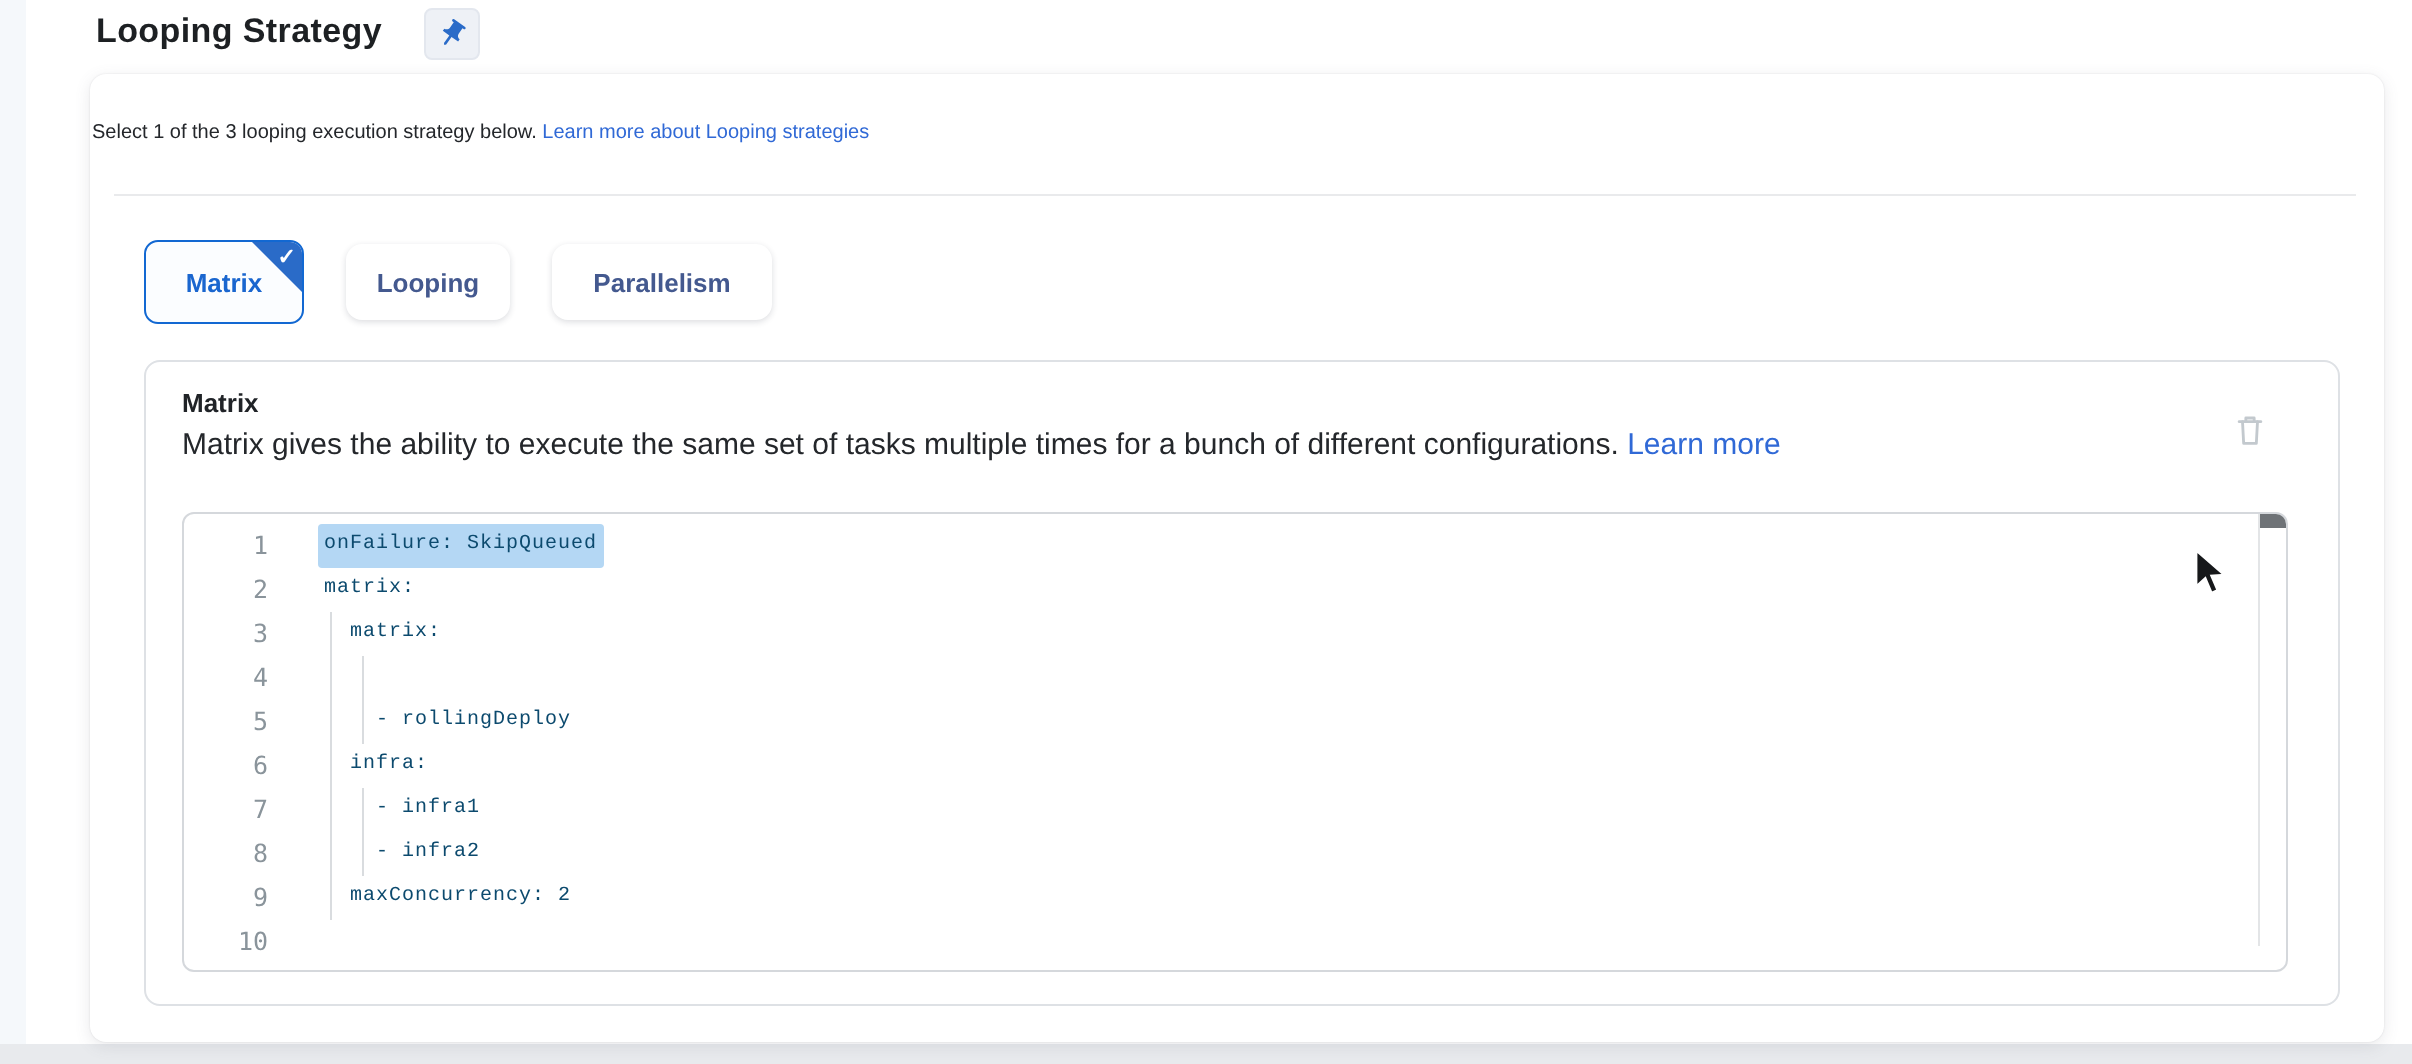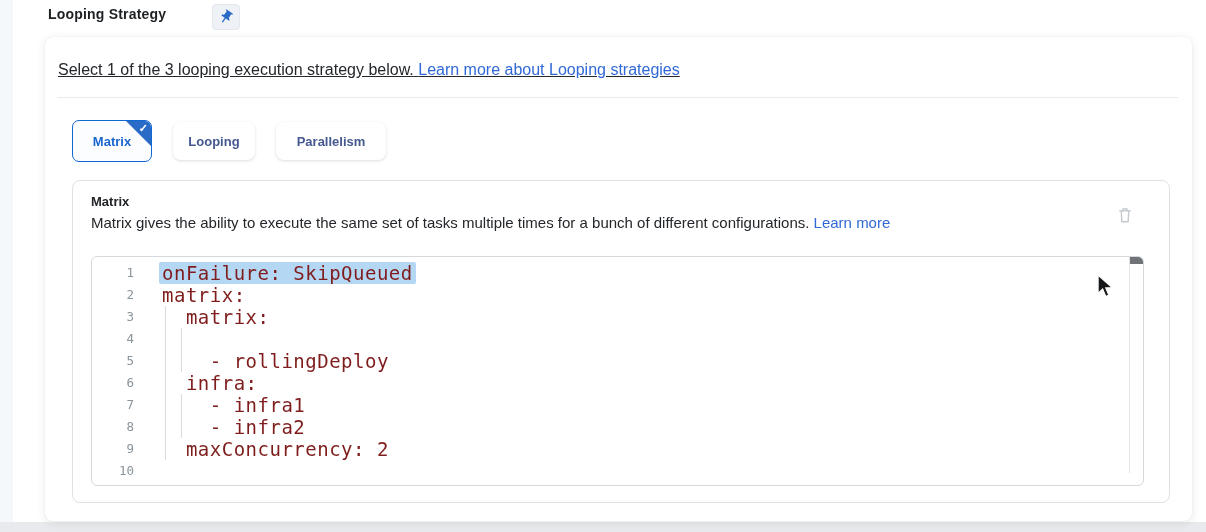--- a/index.html
+++ b/index.html
@@ -3,26 +3,26 @@
 <meta charset="utf-8">
 <style>
   * { margin:0; padding:0; box-sizing:border-box; }
   html,body { width:1206px; height:532px; overflow:hidden; }
   body { font-family:"Liberation Sans", sans-serif; background:#ffffff; position:relative; }
 
   .left-strip { position:absolute; left:0; top:0; width:13px; height:532px; background:#f5f8fb; }
   .bottom-strip { position:absolute; left:0; top:522px; width:1206px; height:10px; background:#e8eaed; }
 
   
-  .page-title { position:absolute; left:48px; top:6px; font-size:14px; font-weight:bold; color:#1d2023; letter-spacing:.2px; }
+  .page-title { position:absolute; left:48px; top:6px; font-size:17px; font-weight:bold; color:#1d2023; letter-spacing:.2px; }
   .pin-btn { position:absolute; left:212px; top:4px; width:28px; height:26px; background:#eef1f6; border:1px solid #e3e7ee; border-radius:4px; cursor:pointer; display:flex; align-items:center; justify-content:center; }
 
   
   .card { position:absolute; left:45px; top:37px; width:1147px; height:484px; background:#ffffff; border-radius:8px; box-shadow:0 2px 8px rgba(96,97,112,.14), 0 0 1px rgba(40,41,61,.12); }
-  .intro { position:absolute; left:13px; top:24px; font-size:16px; color:#24272b;text-decoration:underline; }
+  .intro { position:absolute; left:1px; top:24px; font-size:10px; color:#24272b; }
   .intro a { color:#3069d6; text-decoration:none; cursor:pointer; }
   .divider { position:absolute; left:12px; right:14px; top:60px; height:1px; background:#e9eaec; }
 
   
   .tab { position:absolute; background:#ffffff; border:none; border-radius:8px; box-shadow:0 1px 3px rgba(40,41,61,.16); font-family:"Liberation Sans",sans-serif; font-size:13px; font-weight:bold; color:#44598f; cursor:pointer; }
   .tab.selected { left:27px; top:83px; width:80px; height:42px; background:#fbfdff; border:1.5px solid #1268d2; border-radius:7px; color:#1a66cf; overflow:hidden; box-shadow:none; }
   .tab-corner { position:absolute; top:-1px; right:-1px; width:0; height:0; border-top:27px solid #2a6bc8; border-left:27px solid transparent; }
   .tab-check { position:absolute; top:1px; right:3px; color:#ffffff; font-size:11px; font-weight:bold; }
   .tab.repeat { left:128px; top:85px; width:82px; height:38px; }
   .tab.parallelism { left:231px; top:85px; width:110px; height:38px;text-align:center; }
@@ -32,21 +32,21 @@
   .panel-title { position:absolute; left:18px; top:13px; font-size:13px; font-weight:bold; color:#202327; }
   .panel-desc { position:absolute; left:18px; top:33px; font-size:15px; color:#24272b; }
   .panel-desc a { color:#3069d6; text-decoration:none; cursor:pointer; }
   .trash-btn { position:absolute; left:1042px; top:22px; width:24px; height:24px; background:none; border:none; cursor:pointer; }
 
   
   .editor { position:absolute; left:18px; top:75px; width:1053px; height:230px; border:1px solid #d5d8dc; border-radius:6px; background:#fff; overflow:hidden; }
   .code-lines { position:absolute; left:0; top:5px; right:15px; }
   .code-row { display:flex; height:22px; line-height:22px; font-family:"DejaVu Sans Mono", monospace; }
   .line-num { width:42px; text-align:right; font-size:12.5px; color:#8a949b; flex:0 0 42px; }
-  .line-code { margin-left:28px; white-space:pre; font-size:19px; letter-spacing:.5px; color:#7f1d1d; display:inline-block; }
+  .line-code { margin-left:28px; white-space:pre; font-size:10px; letter-spacing:.5px; color:#0c4a6e; display:inline-block;font-family:Liberation Mono, monospace; }
   .line-code.selected { background:#b4d7f4; border-radius:2px; padding:0 3px; margin-left:25px; }
   .indent-guide { position:absolute; width:1px; background:#d9dcdf; }
   .guide-a { left:73px; top:49px; height:154px; }
   .guide-b1 { left:89px; top:71px; height:44px; }
   .guide-b2 { left:89px; top:137px; height:44px; }
   .v-scrollbar { position:absolute; right:0; top:0; bottom:12px; width:14px; border-left:1px solid #e3e5e7; }
   .v-thumb { position:absolute; top:0; left:0; width:14px; height:7px; background:#6f7377; }
 
   .cursor { position:absolute; left:1096px; top:274px; pointer-events:none; }
 </style>

